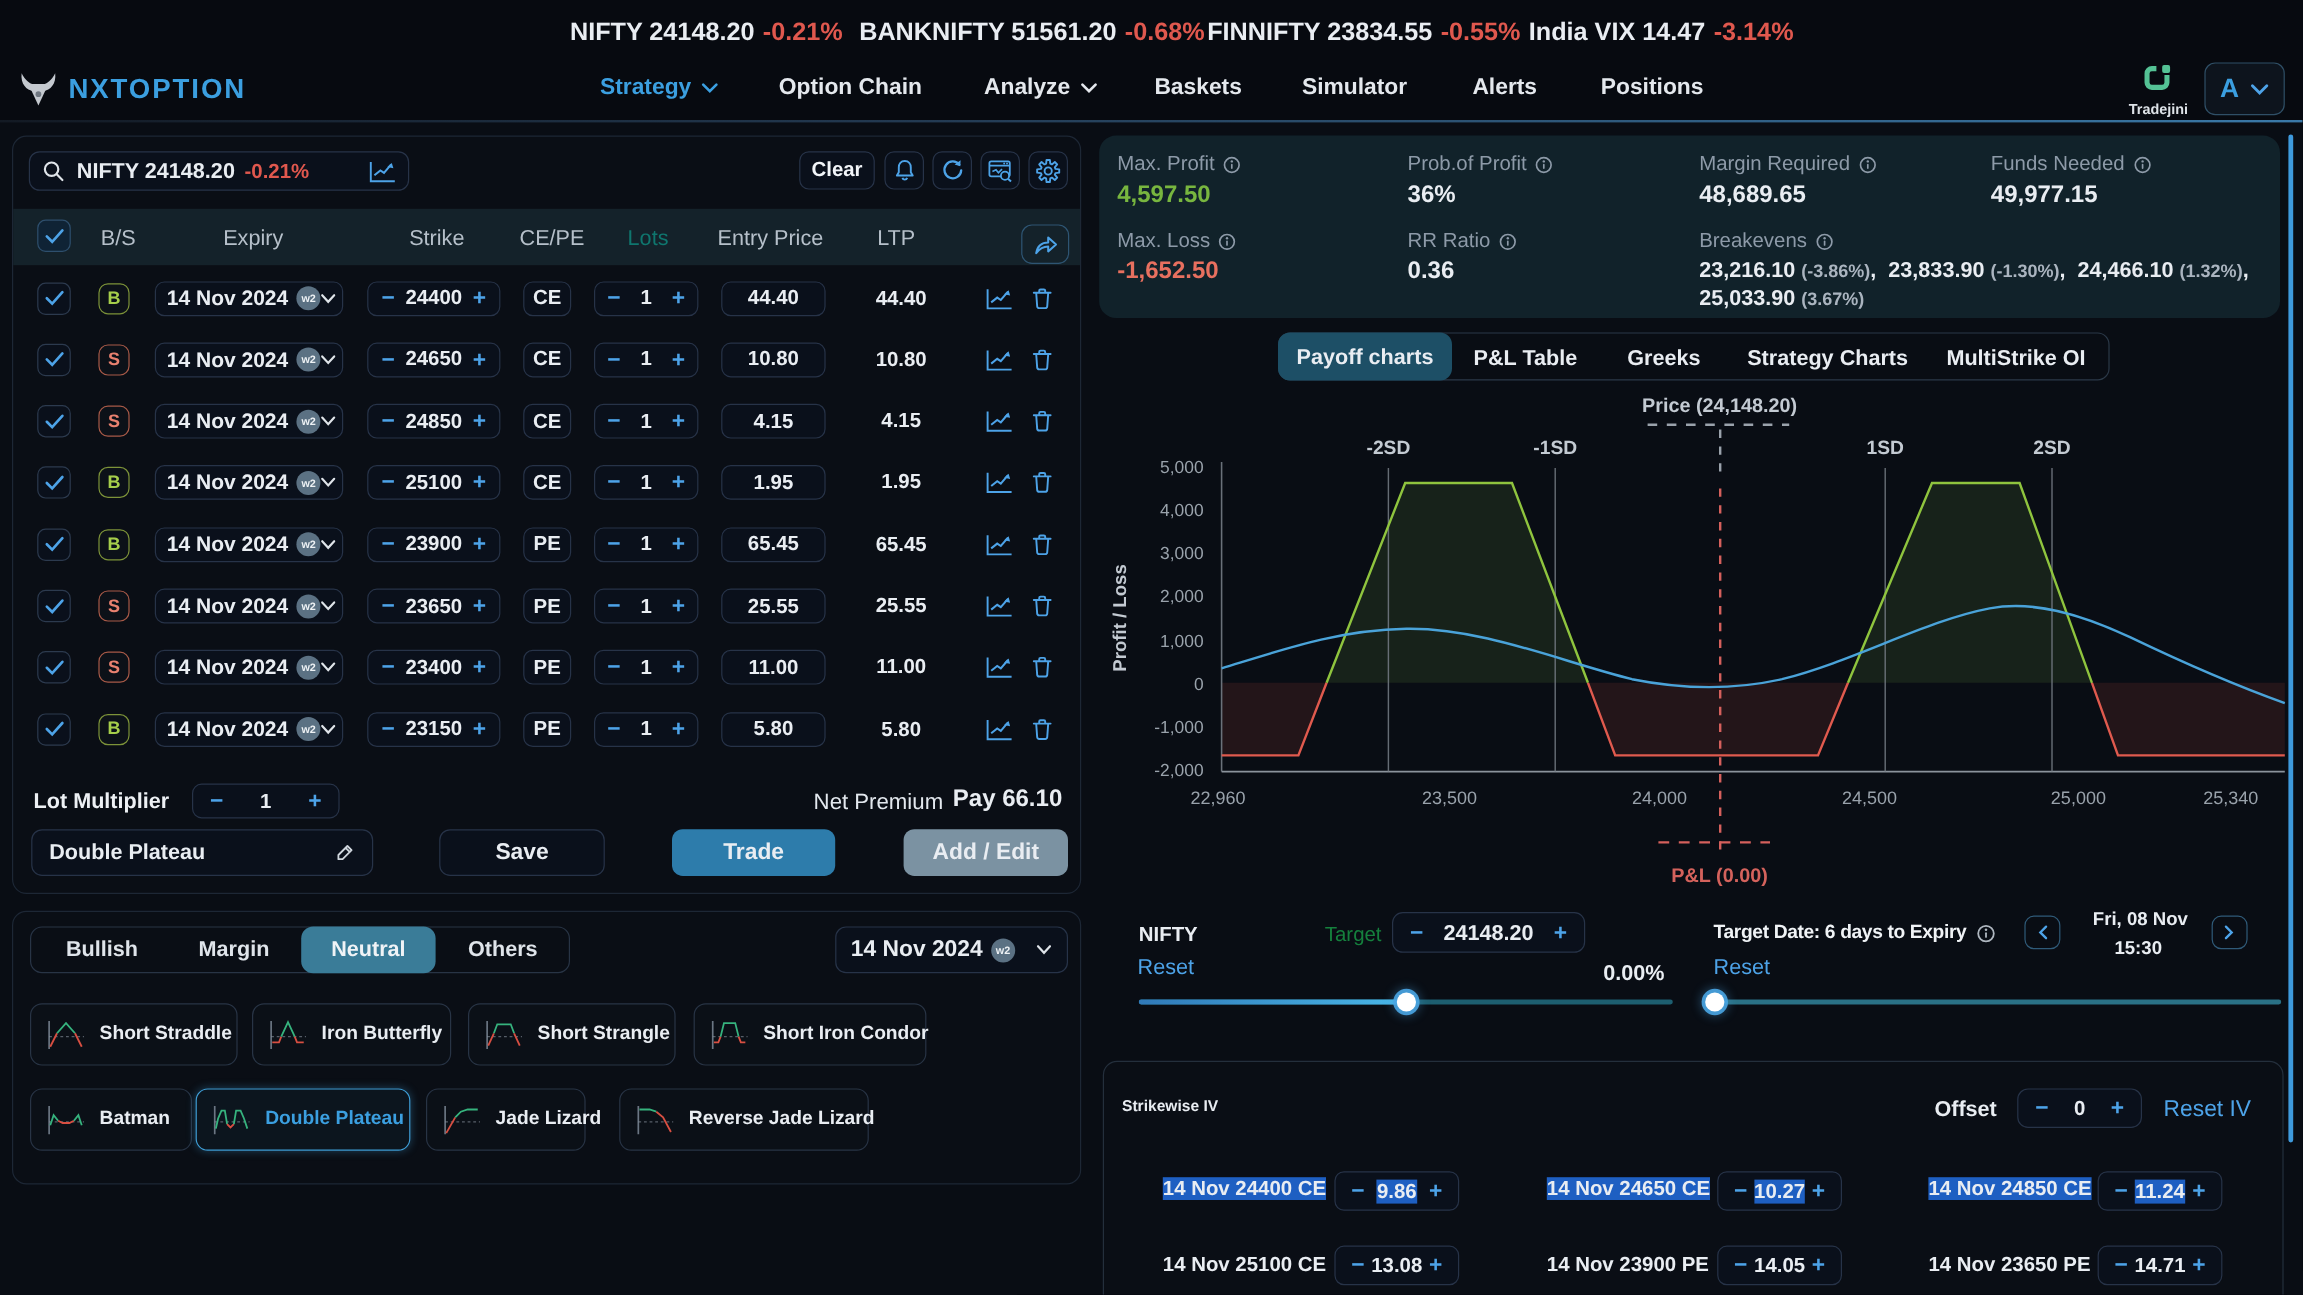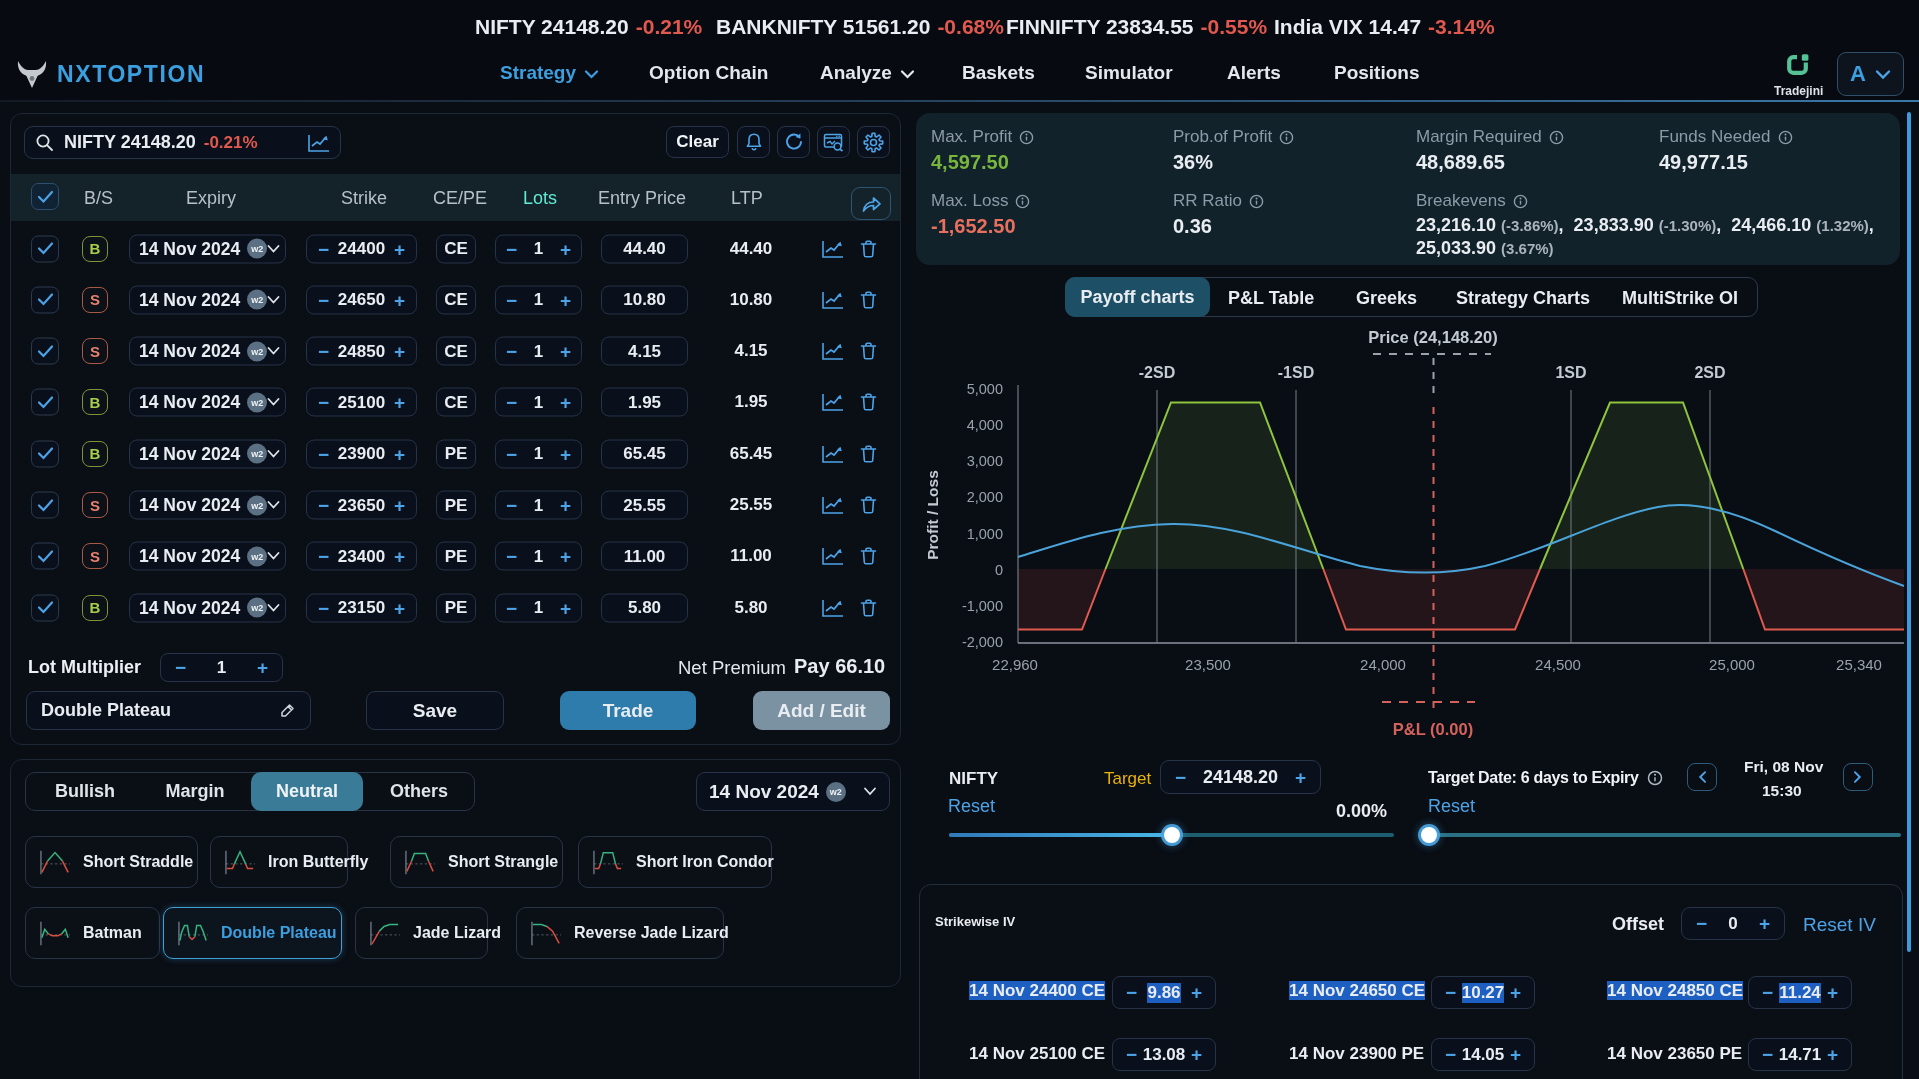--- a/index.html
+++ b/index.html
@@ -126,21 +126,21 @@
 <div class="abs" style="left:11px;top:174px;width:889px;height:47px;background:#14222a;"></div>
 <div class="abs chk" style="left:31px;top:183px;background:#0f2335;border-color:#2e4f6d;">
       <svg width="17" height="14" viewBox="0 0 17 14">
         <polyline points="2,7 6.5,11.5 15,2" fill="none" stroke="#4da3e8" stroke-width="2.2" stroke-linecap="round"></polyline>
       </svg>
     </div>
 <span class="abs" style="left:84px;top:188px;font-size:18px;color:#b6c0ca;">B/S</span>
 <span class="abs" style="left:186px;top:188px;font-size:18px;color:#b6c0ca;">Expiry</span>
 <span class="abs" style="left:341px;top:188px;font-size:18px;color:#b6c0ca;">Strike</span>
 <span class="abs" style="left:433px;top:188px;font-size:18px;color:#b6c0ca;">CE/PE</span>
-<span class="abs" style="left:523px;top:188px;font-size:18px;color:#5eead4;">Lots</span>
+<span class="abs" style="left:523px;top:188px;font-size:18px;color:#0f766e;">Lots</span>
 <span class="abs" style="left:598px;top:188px;font-size:18px;color:#b6c0ca;">Entry Price</span>
 <span class="abs" style="left:731px;top:188px;font-size:18px;color:#b6c0ca;">LTP</span>
 <div class="abs" style="left:851px;top:187px;width:40px;height:33px;border:1px solid #2e5573;border-radius:9px;display:flex;align-items:center;justify-content:center;">
       <svg width="21" height="19" viewBox="0 0 21 19">
         <path d="M2.5,17 C3.5,10.5 7.5,8 12.5,8 V4 L19,9.8 L12.5,15.5 V11.5 C9,11.5 5.5,13 2.5,17 Z" fill="none" stroke="#4da3e8" stroke-width="1.7" stroke-linejoin="round"></path>
       </svg>
     </div>
 <div class="rrow" style="top:231.5px;">
 <span class="chk vc" style="left:31px;">
         <svg width="17" height="14" viewBox="0 0 17 14">
@@ -502,21 +502,21 @@
 <div class="card" style="left:25px;top:836px;width:173px;">
       <svg width="36" height="30" viewBox="0 0 38 32">
         <line x1="4" y1="4" x2="4" y2="29" stroke="#6b7683" stroke-width="1.5"></line>
         <line x1="4" y1="18" x2="35" y2="18" stroke="#8a94a0" stroke-width="1" stroke-dasharray="2.5,2.5" opacity=".6"></line>
         <polyline points="5,27 11,15" fill="none" stroke="#d84f42" stroke-width="1.6"></polyline>
         <polyline points="11,15 19,6 27,15" fill="none" stroke="#36b37e" stroke-width="1.6"></polyline>
         <polyline points="27,15 33,27" fill="none" stroke="#d84f42" stroke-width="1.6"></polyline>
       </svg>
       <span class="lb">Short Straddle</span>
     </div>
-<div class="card" style="left:210px;top:836px;width:138px;">
+<div class="card" style="left:210px;top:836px;width:166px;">
       <svg width="36" height="30" viewBox="0 0 38 32">
         <line x1="4" y1="4" x2="4" y2="29" stroke="#6b7683" stroke-width="1.5"></line>
         <line x1="4" y1="18" x2="35" y2="18" stroke="#8a94a0" stroke-width="1" stroke-dasharray="2.5,2.5" opacity=".6"></line>
         <polyline points="5,23 11,23 13,18" fill="none" stroke="#d84f42" stroke-width="1.6"></polyline>
         <polyline points="13,18 19,5 25,18" fill="none" stroke="#36b37e" stroke-width="1.6"></polyline>
         <polyline points="25,18 27,23 33,23" fill="none" stroke="#d84f42" stroke-width="1.6"></polyline>
       </svg>
       <span class="lb">Iron Butterfly</span>
     </div>
 <div class="card" style="left:390px;top:836px;width:173px;">
@@ -678,21 +678,21 @@
 <line x1="463" y1="29" x2="581" y2="29" stroke="#9aa2ab" stroke-width="2" stroke-dasharray="8,8"></line>
 <line x1="523.5" y1="33" x2="523.5" y2="75" stroke="#9aa2ab" stroke-width="2" stroke-dasharray="7,7"></line>
 <line x1="523.5" y1="82" x2="523.5" y2="385" stroke="#d5605c" stroke-width="2" stroke-dasharray="7,7"></line>
 <line x1="472" y1="377" x2="565" y2="377" stroke="#d5605c" stroke-width="2" stroke-dasharray="9,8"></line>
 <text x="523" y="410" text-anchor="middle" font-size="16.5" font-weight="bold" fill="#d4625c">P&amp;L (0.00)</text>
 
 <text x="28" y="190" text-anchor="middle" font-size="15.5" font-weight="bold" fill="#c3cad2" transform="rotate(-90 28 190)">Profit / Loss</text>
 </svg>
 <span class="abs" style="left:949px;top:769px;font-size:17px;font-weight:bold;">NIFTY</span>
 <span class="abs" style="left:948px;top:796px;font-size:18px;color:#4da3e8;">Reset</span>
-<span class="abs" style="left:1104px;top:769px;font-size:17px;color:#eab308;">Target</span>
+<span class="abs" style="left:1104px;top:769px;font-size:17px;color:#15803d;">Target</span>
 <div class="abs box betw" style="left:1160px;top:760px;width:161px;height:34px;padding:0 14px;border-radius:9px;">
       <span class="mp">−</span>
       <span style="font-size:18px;font-weight:bold;">24148.20</span>
       <span class="mp">+</span>
     </div>
 <span class="abs" style="left:1336px;top:769px;font-size:18px;font-weight:600;margin-top:32px;">0.00%</span>
 <div class="abs" style="left:1428px;top:769px;font-size:16px;font-weight:600;color:#f0f3f6;display:flex;align-items:center;gap:8px;letter-spacing:-.3px;">Target Date: 6 days to Expiry <svg width="16" height="16" viewBox="0 0 15 15">
         <circle cx="7.5" cy="7.5" r="6.1" fill="none" stroke="#aeb6bf" stroke-width="1.4"></circle>
         <circle cx="7.5" cy="4.5" r="1" fill="#aeb6bf"></circle>
         <rect x="6.8" y="6.5" width="1.4" height="4.3" rx=".7" fill="#aeb6bf"></rect>

